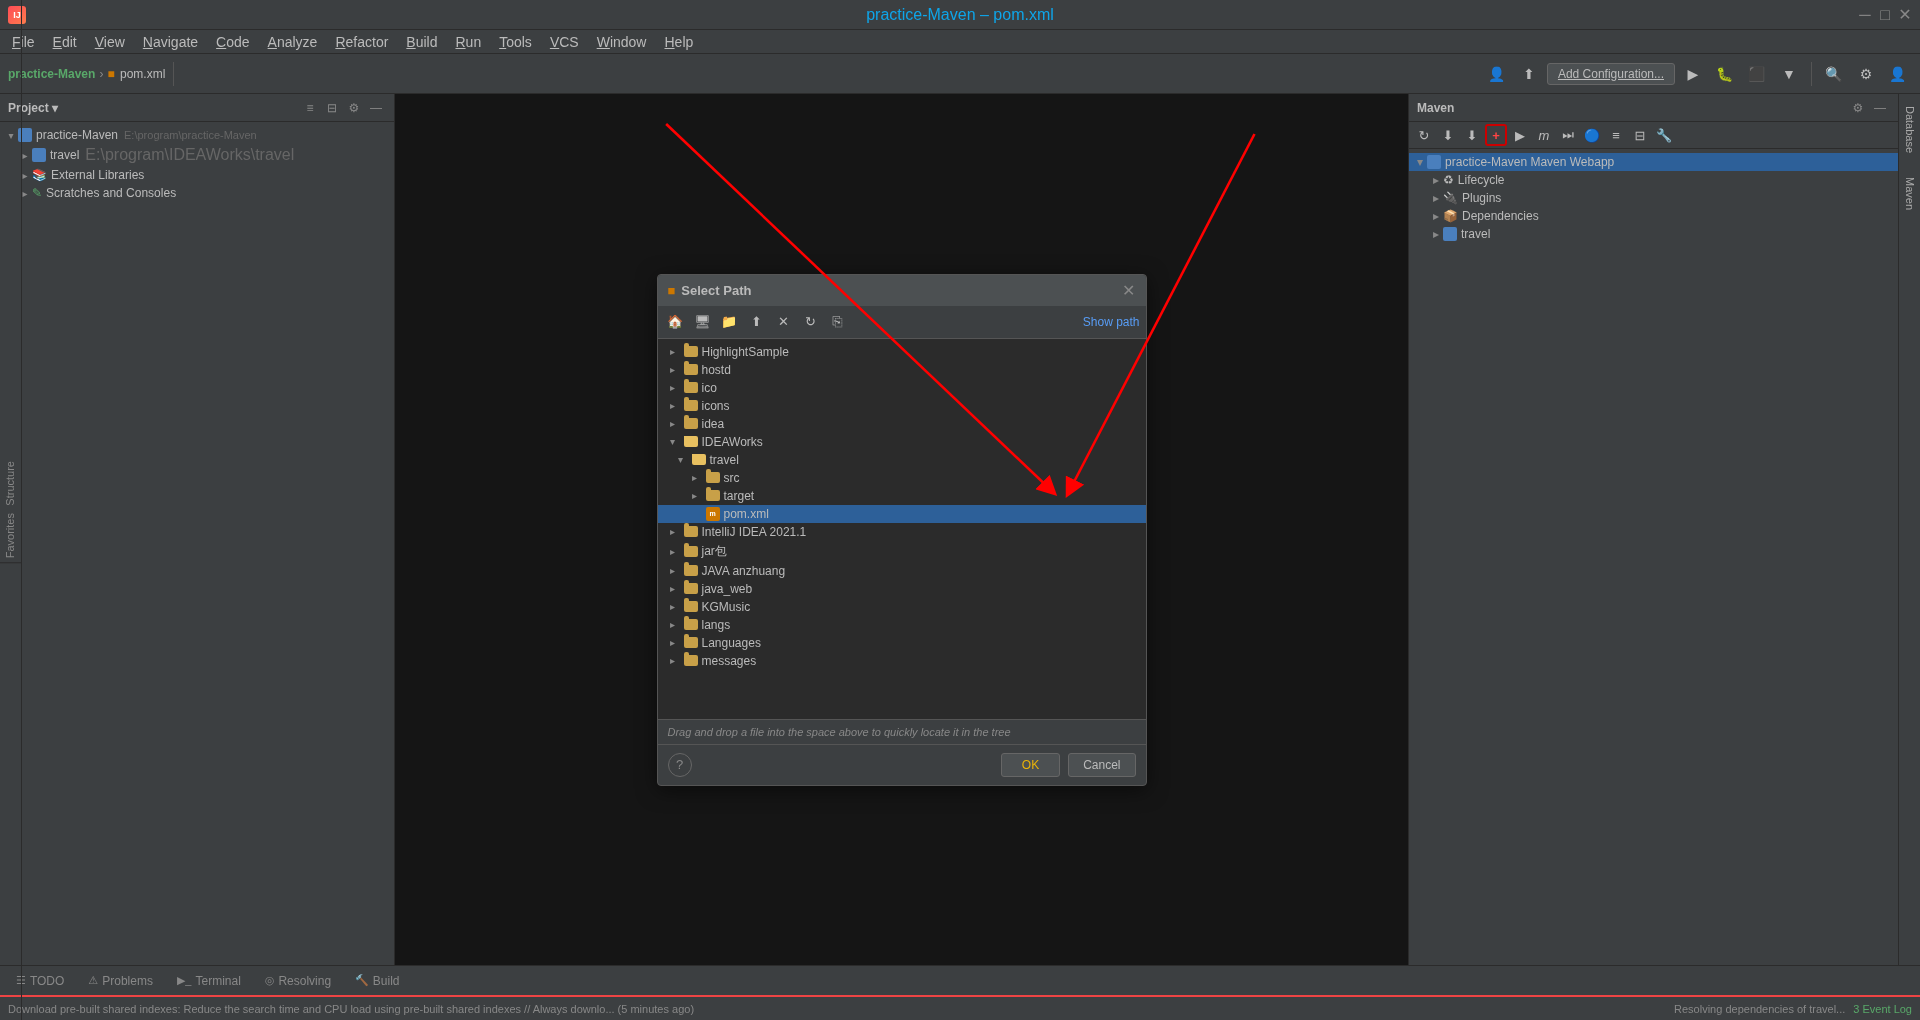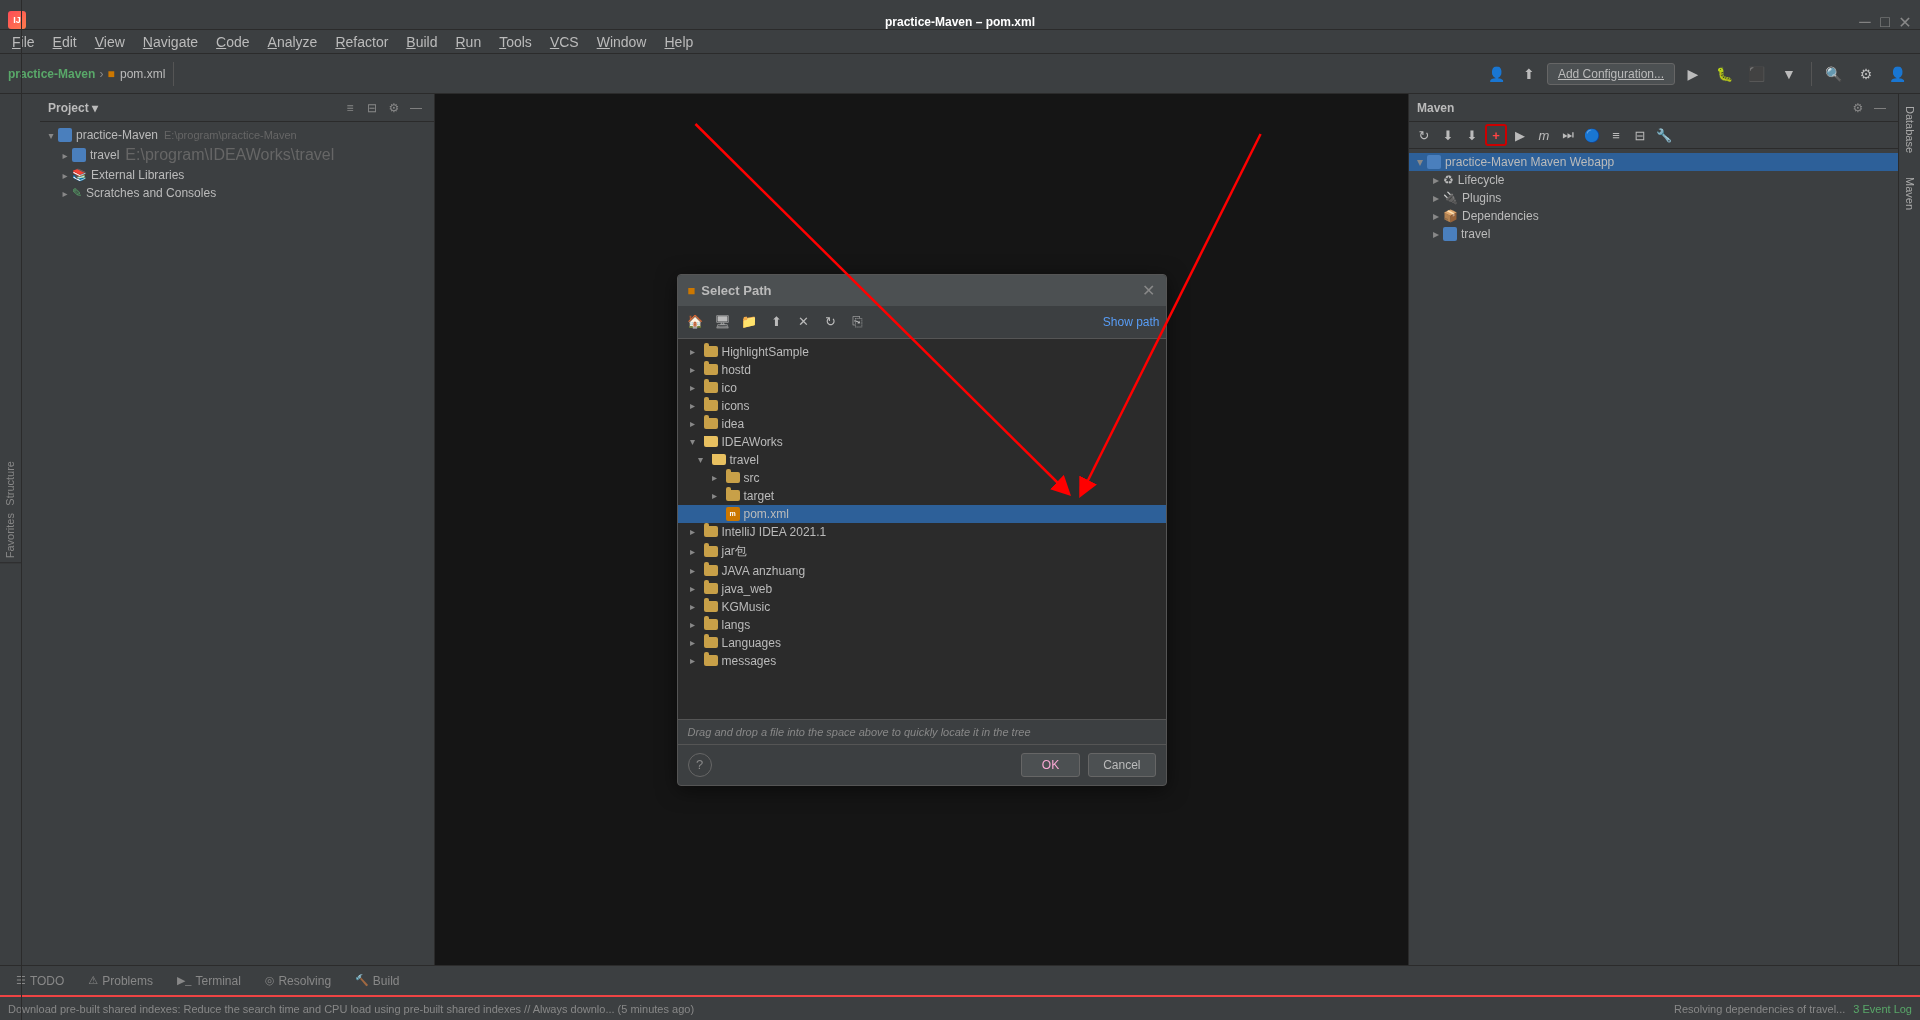--- a/index.html
+++ b/index.html
@@ -12,37 +12,36 @@
       height: 1020px;
       overflow: hidden;
       position: relative;
     }
 
     
     .title-bar {
       background: #3c3f41;
       height: 30px;
       display: flex;
-      align-items: flex-end;
+      align-items: center;
       padding: 0 8px;
       border-bottom: 1px solid #2b2b2b;
       justify-content: space-between;
     }
     .title-bar-left {
       display: flex;
       align-items: center;
       gap: 8px;
     }
     .title-bar-center {
       position: absolute;
       left: 50%;
       transform: translateX(-50%);
-      color: #ffffff;
-      font-size: 12px;
-      font-weight: bold;
+      color: #0ea5e9;
+      font-size: 16px;
     }
     .title-bar-right {
       display: flex;
       gap: 6px;
       align-items: center;
     }
     .title-btn {
       width: 14px;
       height: 14px;
       display: flex;
@@ -409,21 +408,21 @@
     }
     .dialog-btn-group {
       display: flex;
       gap: 8px;
     }
     .btn-ok {
       padding: 4px 20px;
       background: #4c5052;
       border: 1px solid #666;
       border-radius: 3px;
-      color: #f9a8d4;
+      color: #eab308;
       cursor: pointer;
       font-size: 12px;
     }
     .btn-cancel {
       padding: 4px 14px;
       background: #4c5052;
       border: 1px solid #666;
       border-radius: 3px;
       color: #bbbbbb;
       cursor: pointer;
@@ -535,21 +534,21 @@
   <div class="toolbar-btn">▶</div>
   <div class="toolbar-btn">🐛</div>
   <div class="toolbar-btn">⬛</div>
   <div class="toolbar-btn">▼</div>
   <div class="toolbar-separator"></div>
   <div class="toolbar-btn">🔍</div>
   <div class="toolbar-btn">⚙</div>
   <div class="toolbar-btn">👤</div>
 </div>
 
-<div class="main-layout" style="height:calc(1020px - 30px - 24px - 40px - 30px - 25px);padding-left:40px;">
+<div class="main-layout" style="height:calc(1020px - 30px - 24px - 40px - 30px - 25px);">
 
   <div class="project-panel">
     <div class="panel-header">
       <div class="panel-title">
         <span>Project ▾</span>
       </div>
       <div class="panel-tools">
         <div class="panel-tool-btn">≡</div>
         <div class="panel-tool-btn">⊟</div>
         <div class="panel-tool-btn">⚙</div>

